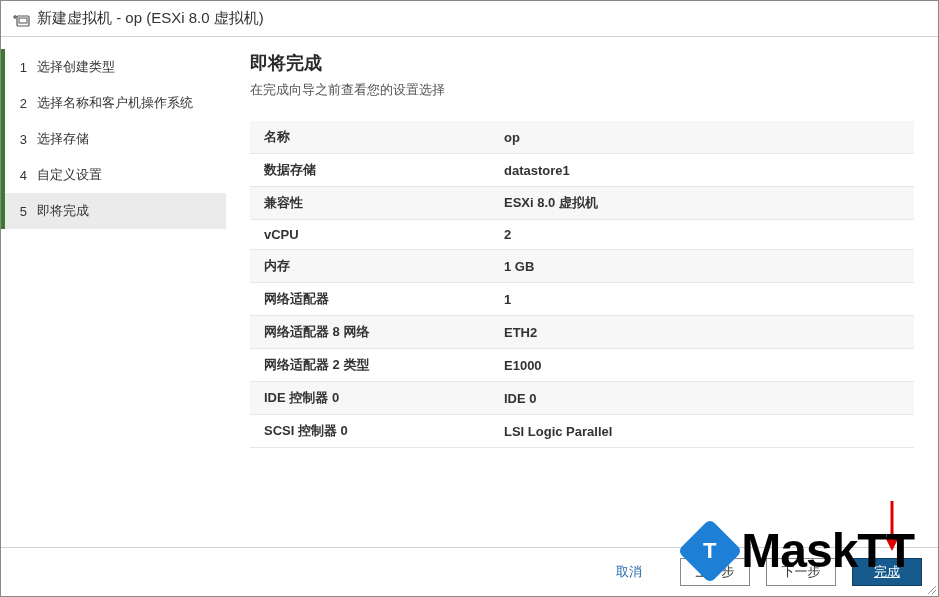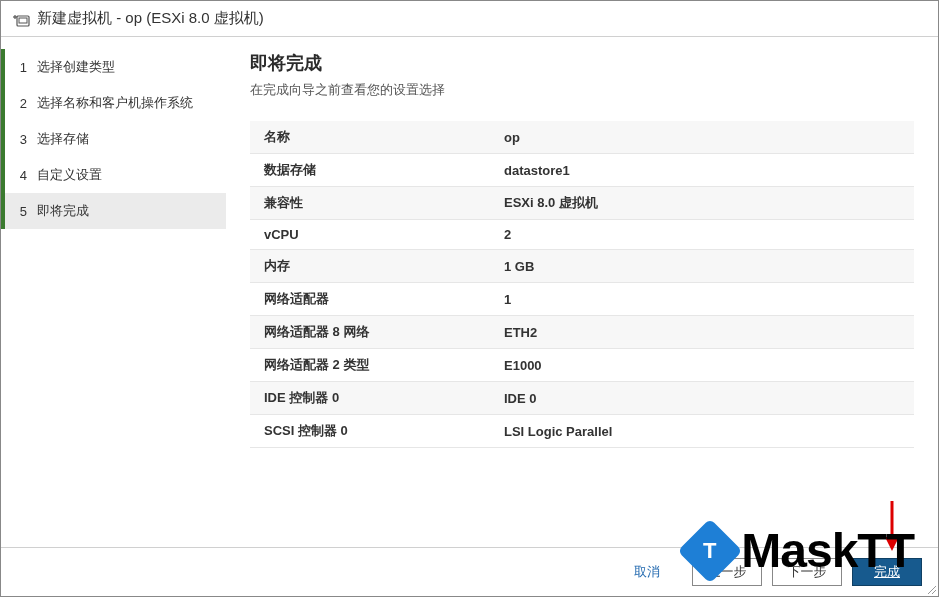--- a/index.html
+++ b/index.html
@@ -18,21 +18,21 @@
   .step.completed { color: #333; }
   .content { flex: 1; padding: 14px 24px 0 24px; overflow: auto; }
   .content h2 { font-size: 18px; font-weight: 600; color: #2b2b2b; margin-bottom: 6px; }
   .content .subtitle { font-size: 13px; color: #555; margin-bottom: 22px; }
   table.summary { width: 100%; border-collapse: collapse; }
   table.summary tr { border-bottom: 1px solid #e6e6e6; }
   table.summary tr:nth-child(odd) { background: #f7f7f7; }
   table.summary tr:nth-child(even) { background: #fff; }
   table.summary td { padding: 7px 14px; font-size: 13px; color: #333; font-weight: bold; }
   table.summary td:first-child { width: 240px; }
-  .footer { border-top: 1px solid #d0d0d0; padding: 10px 16px; display: flex; justify-content: flex-end; align-items: center; gap: 10px; background: #fff; }
+  .footer { border-top: 1px solid #d0d0d0; padding: 10px 16px; display: flex; justify-content: flex-end; align-items: center; gap: 16px; background: #fff; }
   .btn { min-width: 70px; height: 28px; padding: 0 14px; font-size: 13px; border: 1px solid transparent; background: transparent; cursor: pointer; color: #236ab0; }
   .btn.outline { border: 1px solid #888; color: #333; background: #fff; }
   .btn.primary { background: #175a8e; color: #fff; border: 1px solid #0f3f63; text-decoration: underline; }
   .btn.cancel { color: #236ab0; }
   
   .arrow { position: absolute; right: 36px; top: 500px; pointer-events: none; }
   .arrow svg { display: block; }
   .watermark { position: absolute; right: 24px; bottom: 18px; display: flex; align-items: center; gap: 4px; pointer-events: none; }
   .watermark .badge { width: 46px; height: 46px; background: #1e7fd6; transform: rotate(45deg); display: flex; align-items: center; justify-content: center; border-radius: 6px; }
   .watermark .badge span { transform: rotate(-45deg); color: #fff; font-weight: 700; font-size: 22px; font-family: Arial, sans-serif; }

